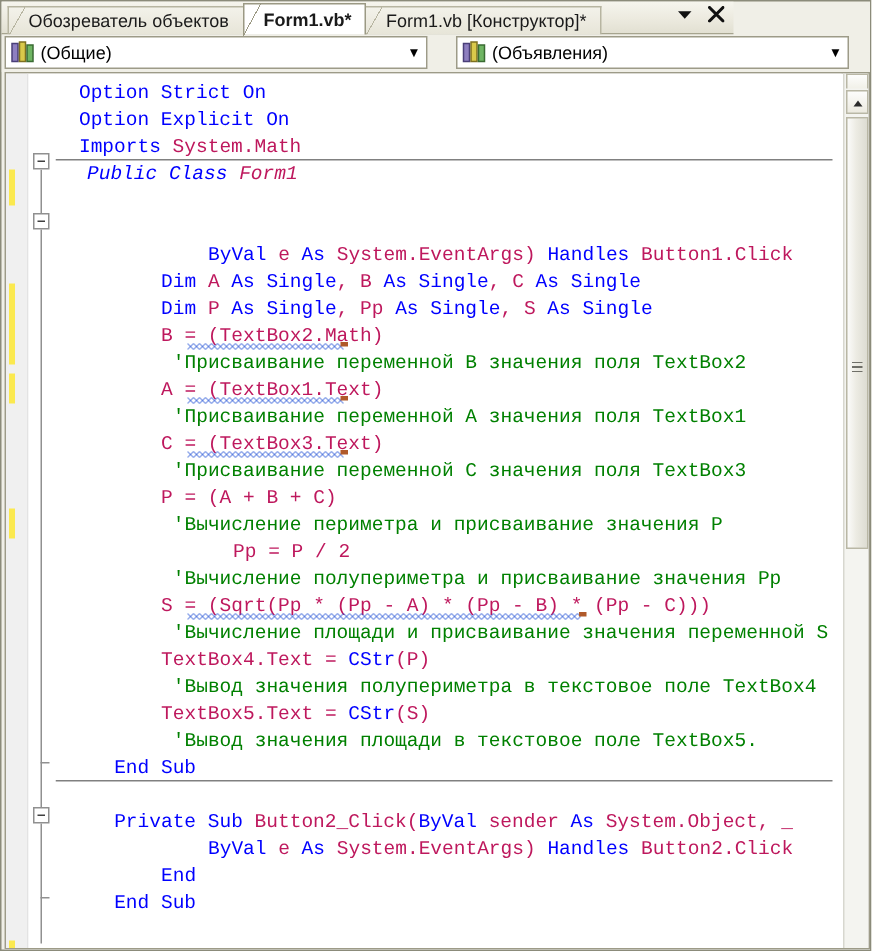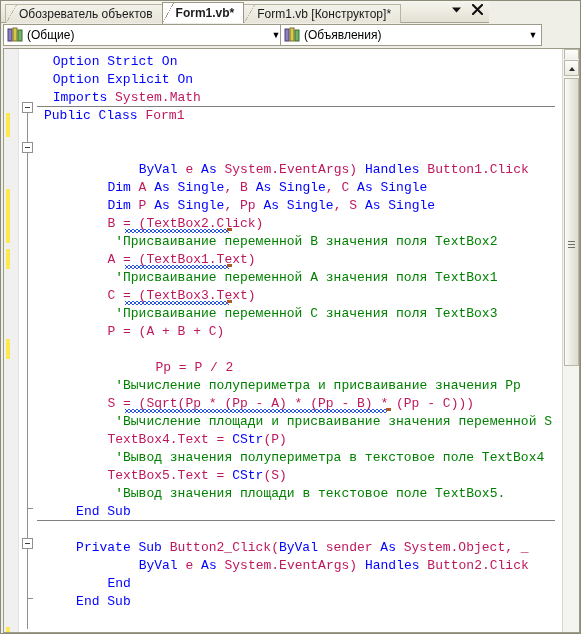--- a/index.html
+++ b/index.html
@@ -99,21 +99,21 @@
     top: 1px;
     height: 22px;
     background: #ffffff;
     border: 1px solid #9d9b88;
     box-sizing: border-box;
     display: flex;
     align-items: center;
     overflow: hidden;
   }
   .combo.left  { left: 2px;   width: 282px; }
-  .combo.right { left: 279px; width: 262px; }
+  .combo.right { left: 303px; width: 262px; }
   .combo-icon {
     flex: 0 0 auto;
     width: 18px; height: 16px;
     margin: 0 2px 0 3px;
     position: relative;
   }
   .combo-text {
     flex: 1 1 auto;
     font-size: 12px;
     color: #000;
@@ -345,32 +345,33 @@
         <div class="outline-box" style="top: 53px;"></div>
         <div class="outline-box" style="top: 93px;"></div>
         <div class="outline-box" style="top: 489px;"></div>
         <div class="outline-tick" style="top: 459px;"></div>
         <div class="outline-tick" style="top: 549px;"></div>
       </div>
     <div class="code-surface" id="code-host">
         <div class="code-line" style="top: 4px; left: 15.64px;"><span class="kw">Option Strict On</span></div>
         <div class="code-line" style="top: 22px; left: 15.64px;"><span class="kw">Option Explicit On</span></div>
         <div class="code-line" style="top: 40px; left: 15.64px;"><span class="kw">Imports </span><span class="id">System.Math</span></div>
-        <div class="code-line" style="top: 58px; left: 7px;"><span class="kw">Public Class </span><span class="id">Form1</span></div>
+        <div class="code-line" style="top: 58px; left: 21px; font-style: italic;"><span class="kw">Public Class </span><span class="id">Form1</span></div>
         <div class="code-line" style="top: 76px; left: 7.82px;"></div>
         <div class="code-line" style="top: 112px; left: 101.66px;"><span class="kw">ByVal </span><span class="id">e </span><span class="kw">As </span><span class="id">System.EventArgs) </span><span class="kw">Handles </span><span class="id">Button1.Click</span></div>
         <div class="code-line" style="top: 130px; left: 70.38px;"><span class="kw">Dim </span><span class="id">A </span><span class="kw">As Single</span><span class="id">, B </span><span class="kw">As Single</span><span class="id">, C </span><span class="kw">As Single</span></div>
         <div class="code-line" style="top: 148px; left: 70.38px;"><span class="kw">Dim </span><span class="id">P </span><span class="kw">As Single</span><span class="id">, Pp </span><span class="kw">As Single</span><span class="id">, S </span><span class="kw">As Single</span></div>
-        <div class="code-line" style="top: 166px; left: 70.38px;"><span class="id">B = (TextBox2.Click)</span></div>
+        <div class="code-line" style="top: 166px; left: 70.38px;"><span class="id">B = (TextBox2.Math)</span></div>
         <div class="code-line" style="top: 184px; left: 78.2px;"><span class="cm">'Присваивание переменной B значения поля TextBox2</span></div>
         <div class="code-line" style="top: 202px; left: 70.38px;"><span class="id">A = (TextBox1.Text)</span></div>
         <div class="code-line" style="top: 220px; left: 78.2px;"><span class="cm">'Присваивание переменной A значения поля TextBox1</span></div>
         <div class="code-line" style="top: 238px; left: 70.38px;"><span class="id">C = (TextBox3.Text)</span></div>
         <div class="code-line" style="top: 256px; left: 78.2px; text-align: center;"><span class="cm">'Присваивание переменной C значения поля TextBox3</span></div>
         <div class="code-line" style="top: 274px; left: 70.38px;"><span class="id">P = (A + B + C)</span></div>
+        <div class="code-line" style="top: 292px; left: 78.2px;"><span class="cm">'Вычисление периметра и присваивание значения P</span></div>
         <div class="code-line" style="top: 310px; left: 70.38px; margin-left: 48px;"><span class="id">Pp = P / 2</span></div>
         <div class="code-line" style="top: 328px; left: 78.2px;"><span class="cm">'Вычисление полупериметра и присваивание значения Pp</span></div>
         <div class="code-line" style="top: 346px; left: 70.38px;"><span class="id">S = (Sqrt(Pp * (Pp - A) * (Pp - B) * (Pp - C)))</span></div>
         <div class="code-line" style="top: 364px; left: 78.2px;"><span class="cm">'Вычисление площади и присваивание значения переменной S</span></div>
         <div class="code-line" style="top: 382px; left: 70.38px;"><span class="id">TextBox4.Text = </span><span class="kw">CStr</span><span class="id">(P)</span></div>
         <div class="code-line" style="top: 400px; left: 78.2px;"><span class="cm">'Вывод значения полупериметра в текстовое поле TextBox4</span></div>
         <div class="code-line" style="top: 418px; left: 70.38px;"><span class="id">TextBox5.Text = </span><span class="kw">CStr</span><span class="id">(S)</span></div>
         <div class="code-line" style="top: 436px; left: 78.2px;"><span class="cm">'Вывод значения площади в текстовое поле TextBox5.</span></div>
         <div class="code-line" style="top: 454px; left: 39.1px;"><span class="kw">End Sub</span></div>
         <div class="code-line" style="top: 472px; left: 39.1px;"></div>

